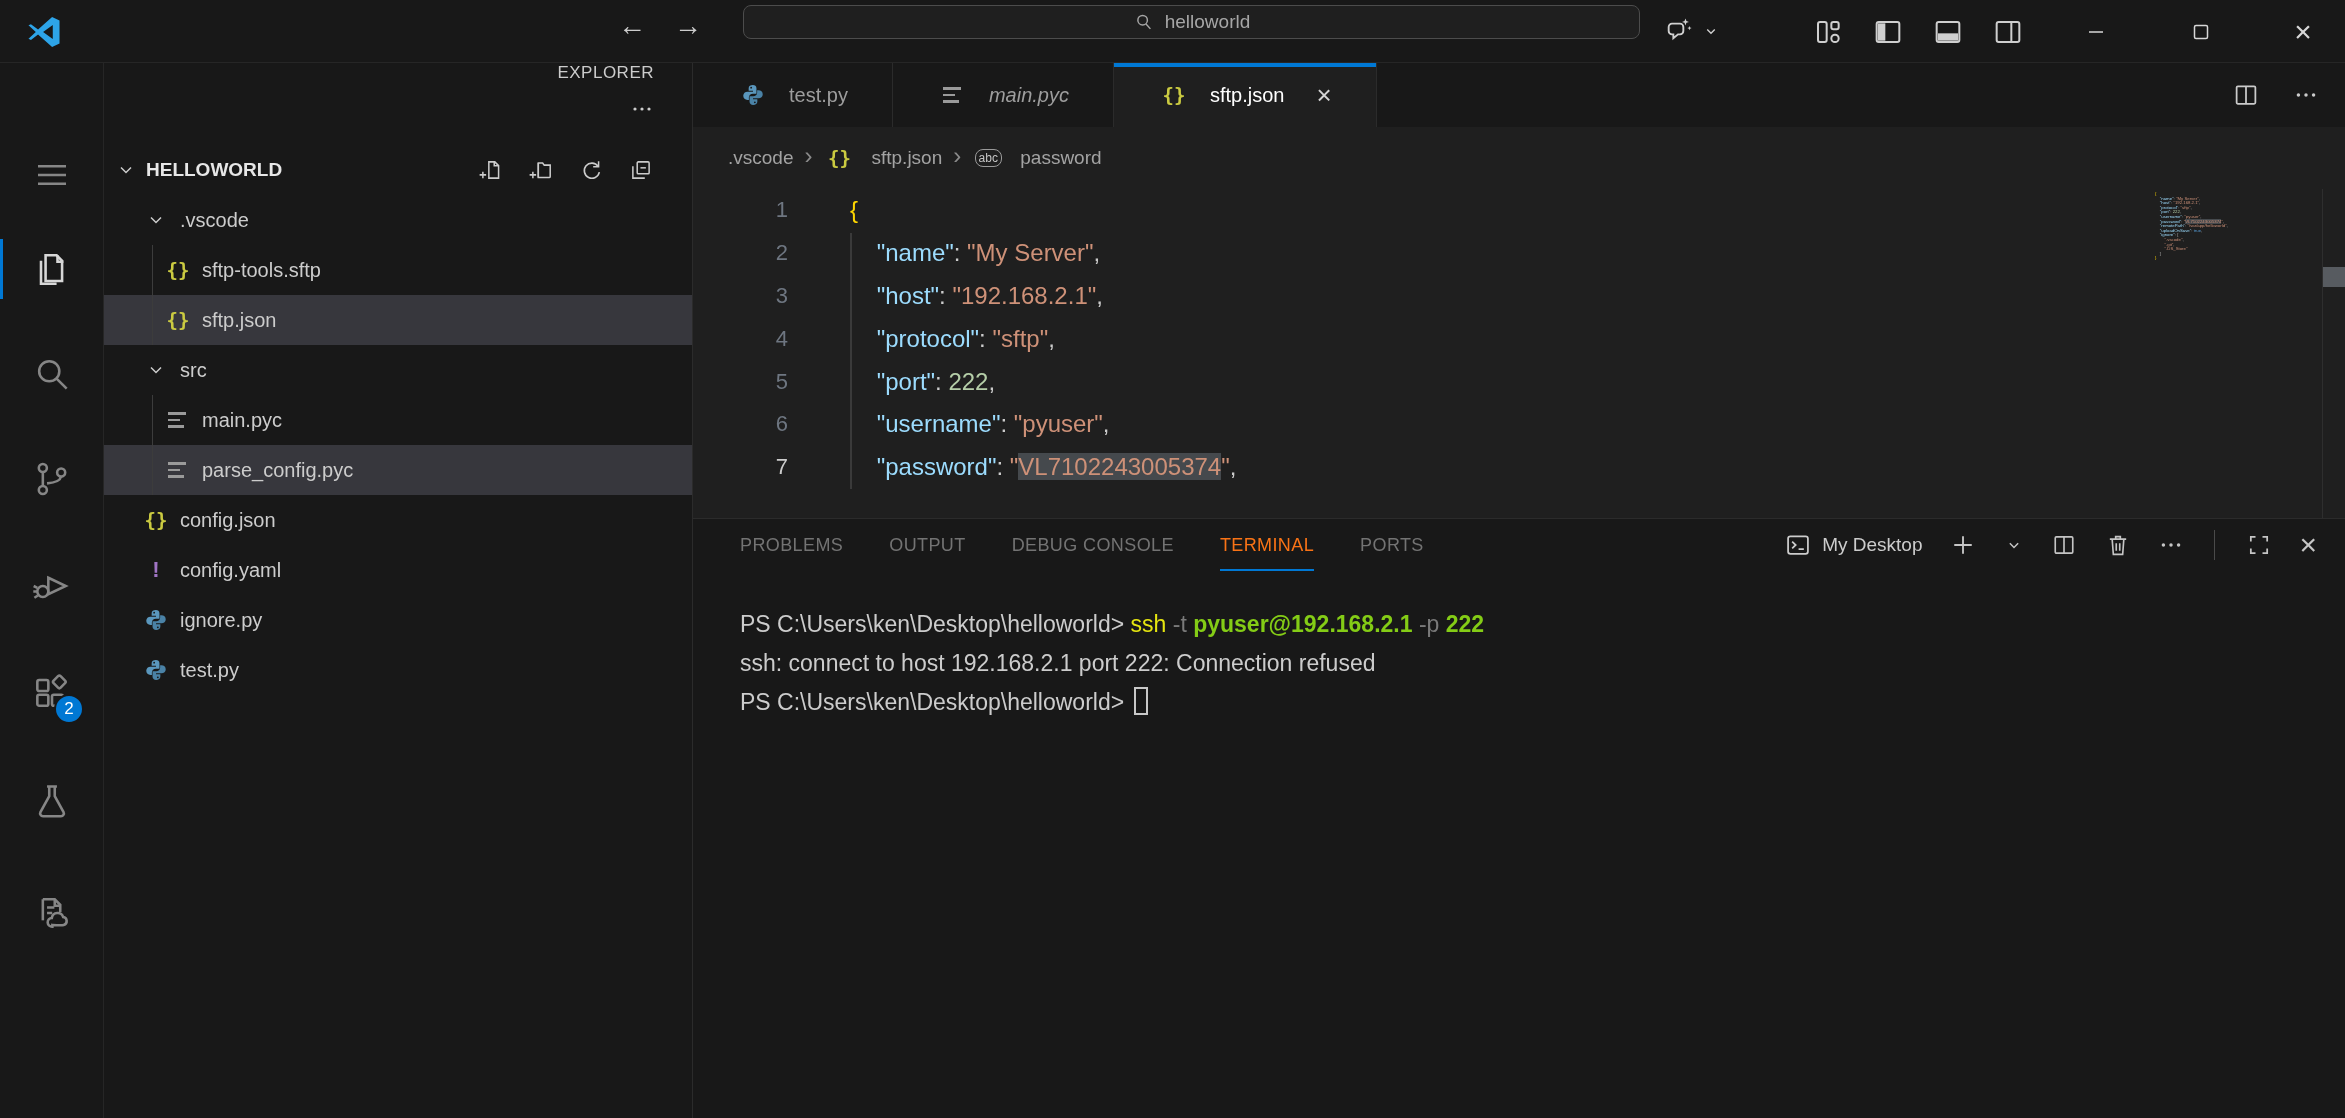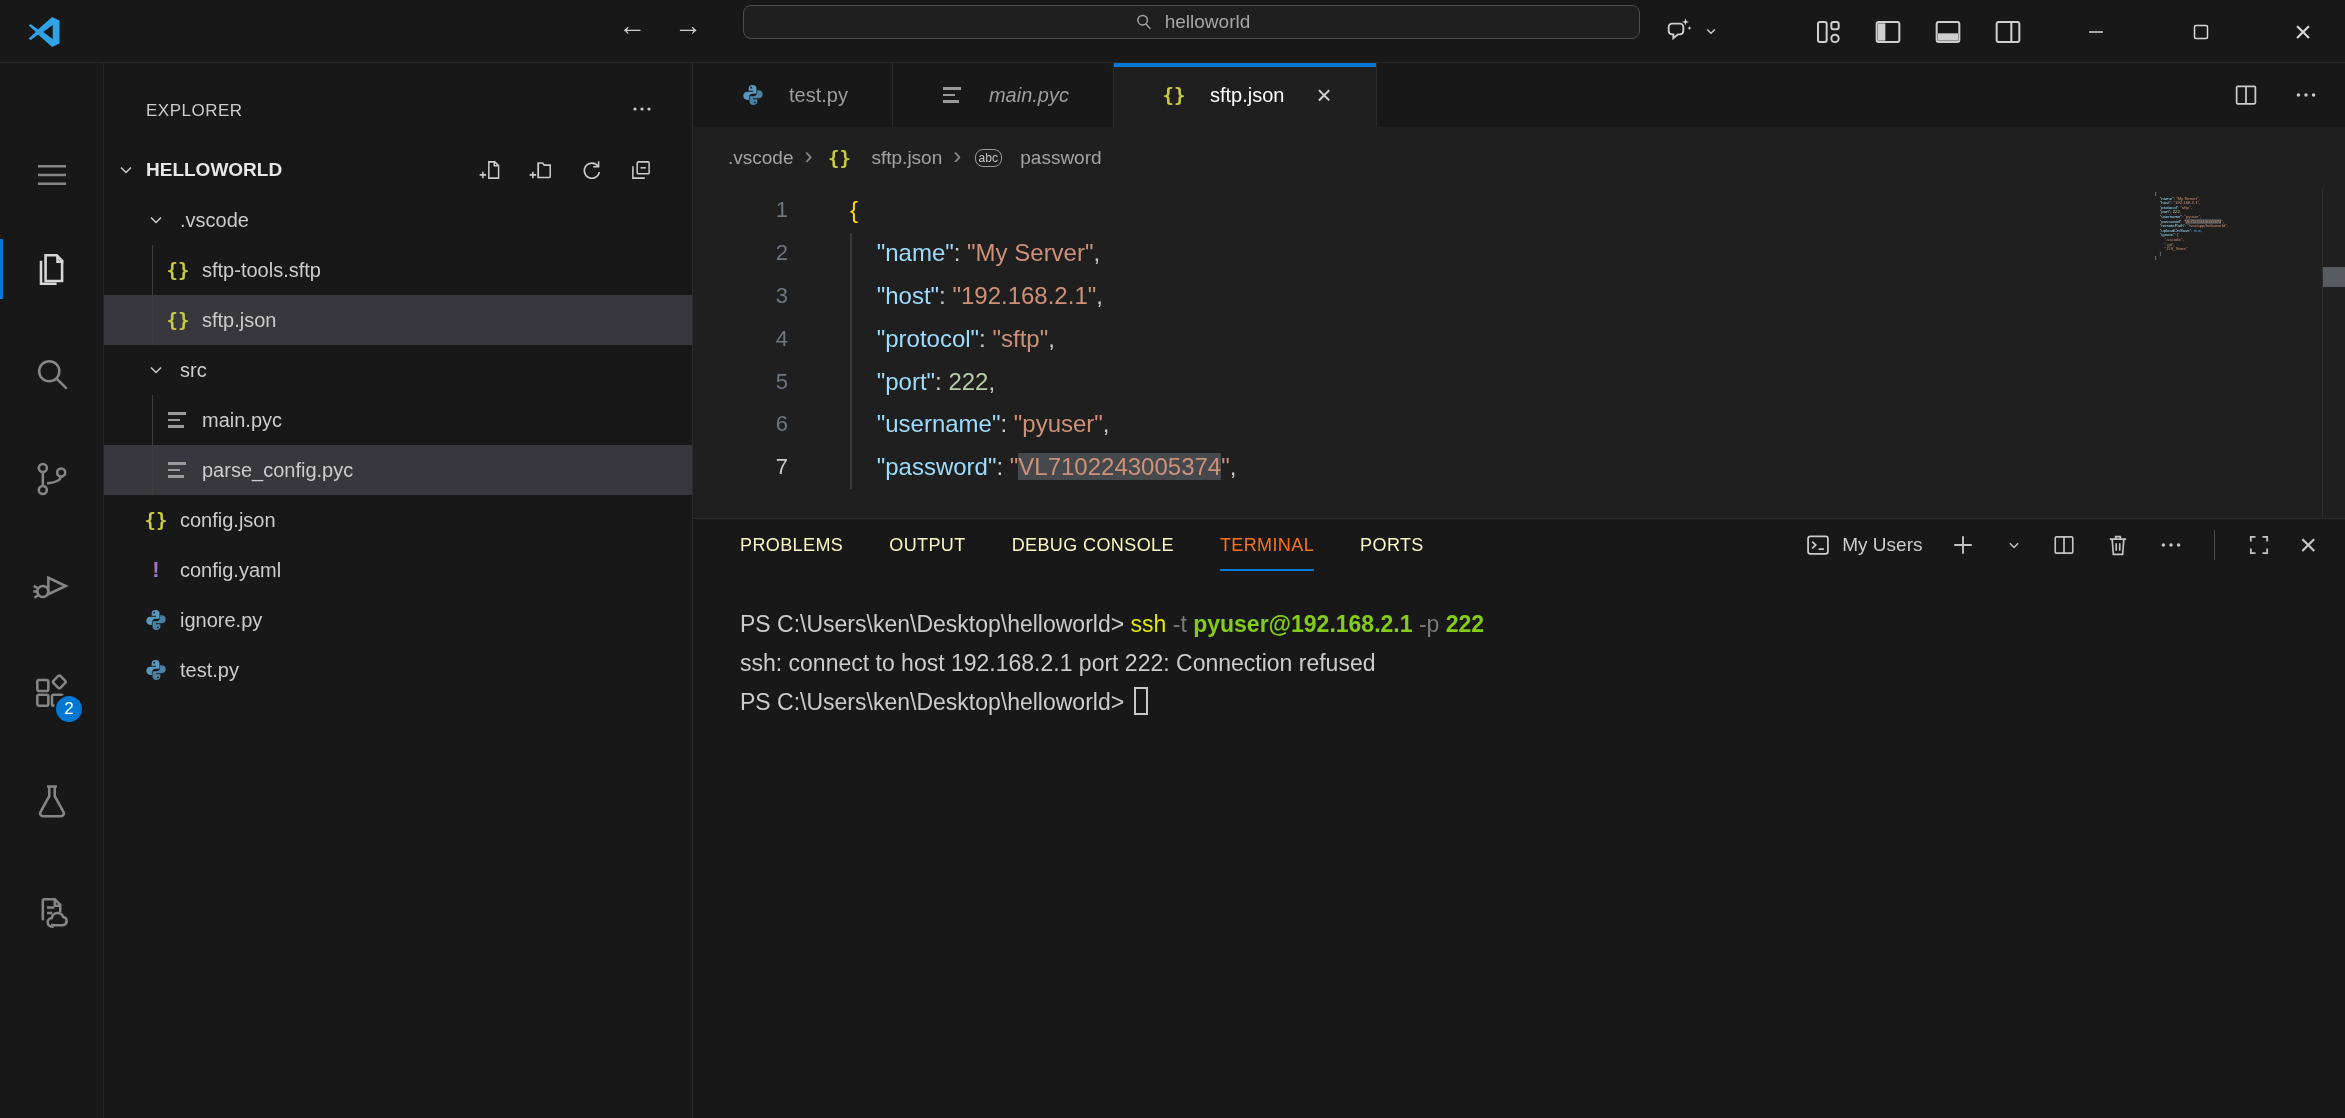--- a/index.html
+++ b/index.html
@@ -20,21 +20,21 @@
 
   
   .activitybar{position:absolute;left:0;top:63px;width:104px;bottom:0;background:#181818;border-right:1px solid #262626;}
   .ab-item{position:absolute;left:28px;width:48px;height:48px;color:#868686;display:flex;align-items:center;justify-content:center;}
   .ab-item.active{color:#d7d7d7;}
   .ab-item.active::before{content:'';position:absolute;left:-28px;top:-6px;width:3px;height:60px;background:var(--c-accent,#0078d4);}
   .ab-badge{position:absolute;right:-8px;bottom:-8px;min-width:30px;height:30px;border-radius:15px;background:var(--c-accent,#0078d4);color:#fff;font-size:17px;display:flex;align-items:center;justify-content:center;border:2px solid #181818;}
 
   
   .sidebar{position:absolute;left:104px;top:63px;width:589px;bottom:0;background:#181818;border-right:1px solid #2b2b2b;}
-  .sb-header{height:66px;display:flex;align-items:flex-end;justify-content:space-between;padding:0 38px 8px 42px;}
+  .sb-header{height:66px;display:flex;align-items:flex-end;justify-content:space-between;padding:0 38px 8px 42px;flex-direction:column;}
   .sb-title{font-size:17px;letter-spacing:.5px;color:#cccccc;}
   .sb-section{height:50px;margin-top:16px;display:flex;align-items:center;padding:0 38px 0 12px;}
   .sb-section .chev{margin-right:4px;}
   .sb-section-label{font-weight:bold;font-size:19px;color:#e7e7e7;flex:1 1 auto;margin-left:6px;}
   .sb-actions{display:flex;gap:24px;align-items:center;color:#cccccc;}
   .tree-row{position:relative;height:50px;display:flex;align-items:center;font-size:20px;color:#cccccc;cursor:default;}
   .tree-row.selected{background:#37373d;}
   .tree-row .guide{position:absolute;left:48px;top:0;bottom:0;width:1px;background:#3c3c3c;}
   .tree-icon{width:32px;display:flex;justify-content:center;margin-right:8px;flex:0 0 32px;}
   .chev{width:20px;height:20px;color:#cccccc;}
@@ -70,21 +70,21 @@
   .tk-sel{background:var(--c-sel,#45494d);}
   .minimap{position:absolute;left:1462px;top:3px;width:110px;font-family:"DejaVu Sans Mono",monospace;}
   .mm-line{font-size:4.3px;line-height:4.6px;white-space:pre;color:#b0b0b0;}
   .ruler-line{position:absolute;right:22px;top:0;bottom:0;width:1px;background:#2e2e2e;}
   .ruler-marker{position:absolute;right:0;top:78px;width:22px;height:20px;background:#575b60;}
 
   
   .panel{position:absolute;left:0;top:455px;right:0;bottom:0;background:#181818;border-top:1px solid #2b2b2b;}
   .panel-header{height:52px;display:flex;align-items:center;}
   .panel-tabs{display:flex;gap:46px;padding-left:47px;height:100%;align-items:center;}
-  .p-tab{font-size:18px;letter-spacing:.4px;color:#fef9c3;height:100%;display:flex;align-items:center;border-bottom:2.5px solid transparent;padding-top:2px;}
+  .p-tab{font-size:18px;letter-spacing:.4px;color:#737373;height:100%;display:flex;align-items:center;border-bottom:2.5px solid transparent;padding-top:2px;}
   .p-tab.active{color:#f97316;border-bottom-color:var(--c-accent,#0078d4);}
   .panel-actions{margin-left:auto;display:flex;align-items:center;gap:26px;padding-right:28px;color:#c5c5c5;}
   .term-chip{display:flex;align-items:center;gap:10px;color:#cccccc;font-size:19px;}
   .pa-divider{width:1px;height:30px;background:#4a4a4a;margin:0 4px;}
   .terminal{padding:34px 0 0 47px;font-family:"DejaVu Sans Mono",monospace;font-size:23px;line-height:39px;color:#cccccc;}
   .term-line{white-space:pre;}
   .tk-cmd{color:var(--c-cmd,#e5e510);} .tk-dim{color:#7a7a7a;} .tk-bright{color:#84cc16;font-weight:bold;}
   .term-cursor{display:inline-block;width:14px;height:28px;border:2px solid #c8c8c8;vertical-align:-5px;margin-left:3px;}
 </style>
 </head>
@@ -458,21 +458,21 @@
             <span class="p-tab">DEBUG CONSOLE</span>
             <span class="p-tab active">TERMINAL</span>
             <span class="p-tab">PORTS</span>
           </div>
         <div class="panel-actions">
           <span class="term-chip">
             <svg viewBox="0 0 24 24" width="28" height="28" fill="none" stroke="currentColor" stroke-width="1.5">
                 <rect x="3.5" y="4.5" width="17" height="15" rx="2"></rect>
                 <path d="M7 9.2l3 2.8-3 2.8M12.5 15.5H17"></path>
               </svg>
-            <span>My Users</span>
+            <span>My Desktop</span>
           </span>
           <span>
               <svg viewBox="0 0 24 24" width="30" height="30" fill="none" stroke="currentColor" stroke-width="1.5">
                 <path d="M12 5v14M5 12h14"></path>
               </svg>
             </span>
           <span>
               <svg viewBox="0 0 24 24" width="20" height="20" fill="none" stroke="currentColor" stroke-width="1.8">
                 <path d="M7 10l5 5 5-5"></path>
               </svg>

